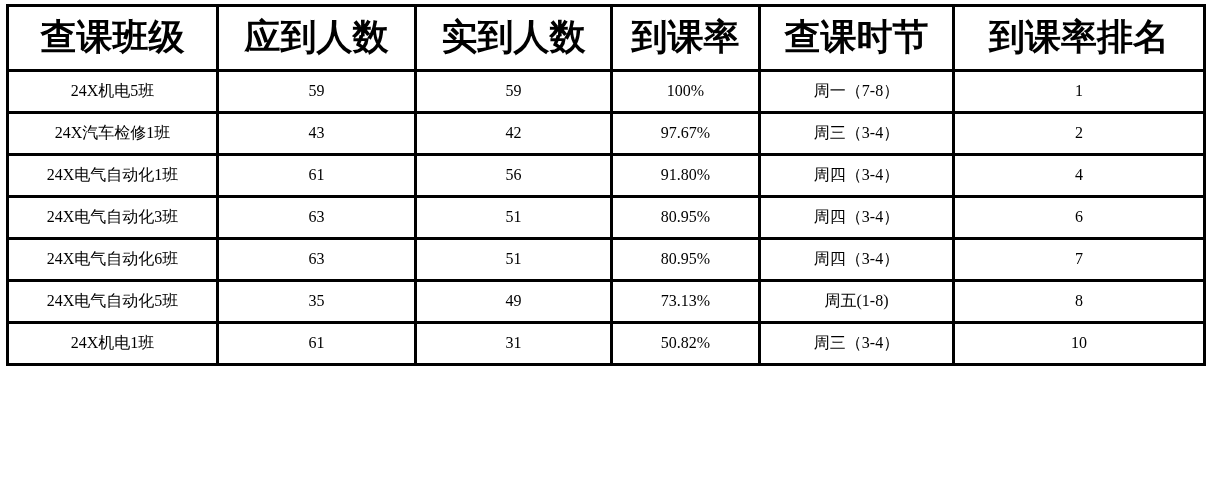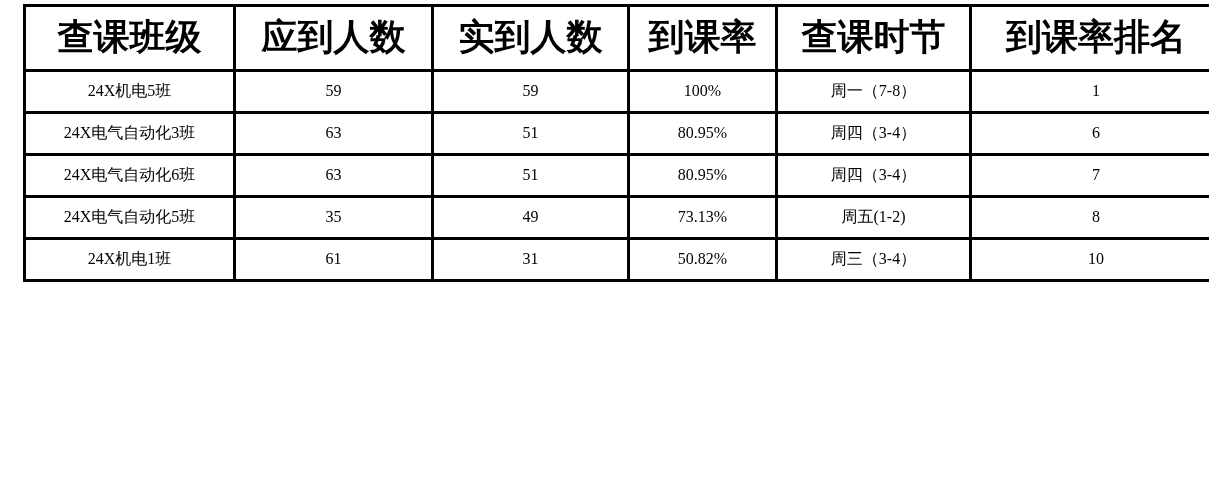--- a/index.html
+++ b/index.html
@@ -10,21 +10,21 @@
   body {
     width: 1209px;
     height: 484px;
     font-family: "Liberation Serif", "DejaVu Serif", serif;
     overflow: hidden;
   }
   .sheet {
     width: 1209px;
     height: 344px;
     box-sizing: border-box;
-    padding: 4px 6px 4px 23px;
+    padding: 4px 6px 4px 6px;
   }
   table.grid {
     border-collapse: collapse;
     table-layout: fixed;
     width: 1197px;
     margin: 0;
   }
   table.grid th,
   table.grid td {
     border: 3px solid #000000;
@@ -92,41 +92,57 @@
     <tbody>
       <tr>
         <td class="cls">24X机电5班</td>
         <td class="num">59</td>
         <td class="num">59</td>
         <td class="rate">100%</td>
         <td class="time">周一（7-8）</td>
         <td class="rank">1</td>
       </tr>
       <tr>
+        <td class="cls">24X汽车检修1班</td>
+        <td class="num">43</td>
+        <td class="num">42</td>
+        <td class="rate">97.67%</td>
+        <td class="time">周三（3-4）</td>
+        <td class="rank">2</td>
+      </tr>
+      <tr>
+        <td class="cls">24X电气自动化1班</td>
+        <td class="num">61</td>
+        <td class="num">56</td>
+        <td class="rate">91.80%</td>
+        <td class="time">周四（3-4）</td>
+        <td class="rank">4</td>
+      </tr>
+      <tr>
         <td class="cls">24X电气自动化3班</td>
         <td class="num">63</td>
         <td class="num">51</td>
         <td class="rate">80.95%</td>
         <td class="time">周四（3-4）</td>
         <td class="rank">6</td>
       </tr>
       <tr>
         <td class="cls">24X电气自动化6班</td>
         <td class="num">63</td>
         <td class="num">51</td>
         <td class="rate">80.95%</td>
         <td class="time">周四（3-4）</td>
         <td class="rank">7</td>
       </tr>
       <tr>
         <td class="cls">24X电气自动化5班</td>
         <td class="num">35</td>
         <td class="num">49</td>
         <td class="rate">73.13%</td>
-        <td class="time">周五(1-2)</td>
+        <td class="time">周五(1-8)</td>
         <td class="rank">8</td>
       </tr>
       <tr>
         <td class="cls">24X机电1班</td>
         <td class="num">61</td>
         <td class="num">31</td>
         <td class="rate">50.82%</td>
         <td class="time">周三（3-4）</td>
         <td class="rank">10</td>
       </tr>

